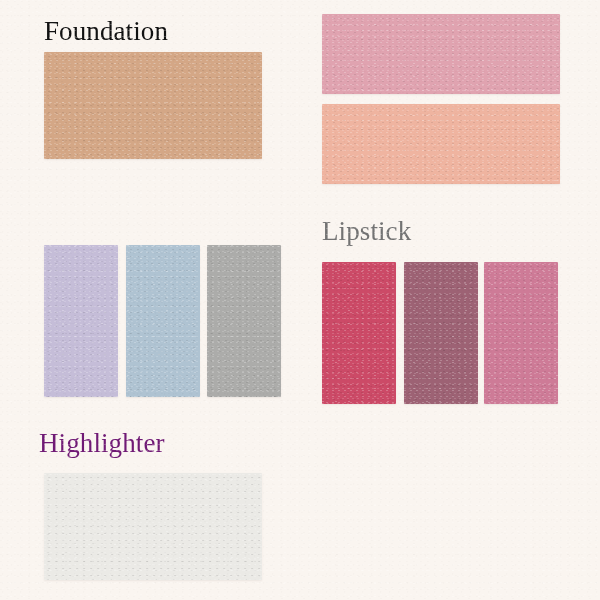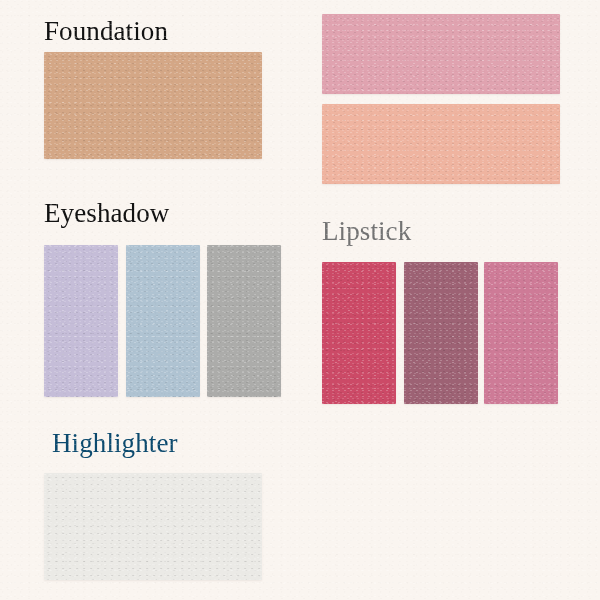--- a/index.html
+++ b/index.html
@@ -69,24 +69,23 @@
   }
 </style>
 </head>
 <body style="background-color: rgb(250, 245, 240);">
 
 <div id="board">
     <h2 class="section-title" style="left: 44px; top: 18px; color: rgb(18, 18, 18);">Foundation</h2>
     <div class="swatch" style="left: 44px; top: 52px; width: 218px; height: 107px; background-color: rgb(212, 167, 134);"></div>
     <div class="swatch" style="left: 322px; top: 14px; width: 238px; height: 80px; background-color: rgb(224, 163, 176);"></div>
     <div class="swatch" style="left: 322px; top: 104px; width: 238px; height: 80px; background-color: rgb(239, 180, 160);"></div>
-    <h2 class="section-title" style="left: 44px; top: 200px; color: rgb(18, 18, 18);">Eyeshadow</h2>
     <div class="swatch" style="left: 44px; top: 245px; width: 74px; height: 152px; background-color: rgb(197, 189, 216);"></div>
     <div class="swatch" style="left: 126px; top: 245px; width: 74px; height: 152px; background-color: rgb(175, 195, 210);"></div>
     <div class="swatch" style="left: 207px; top: 245px; width: 74px; height: 152px; background-color: rgb(172, 172, 170);"></div>
     <h2 class="section-title" style="left: 322px; top: 218px; color: #737373;">Lipstick</h2>
     <div class="swatch" style="left: 322px; top: 262px; width: 74px; height: 142px; background-color: rgb(204, 74, 103);"></div>
     <div class="swatch" style="left: 404px; top: 262px; width: 74px; height: 142px; background-color: rgb(157, 98, 116);"></div>
     <div class="swatch" style="left: 484px; top: 262px; width: 74px; height: 142px; background-color: rgb(206, 123, 151);"></div>
-    <h2 class="section-title" style="left: 52px; top: 430px; color: #0c4a6e;">Highlighter</h2>
+    <h2 class="section-title" style="left: 39px; top: 430px; color: #701a75;">Highlighter</h2>
     <div class="swatch" style="left: 44px; top: 473px; width: 218px; height: 107px; background-color: rgb(235, 234, 230);"></div>
   </div>
 <div id="grain"></div>
 
 </body></html>

